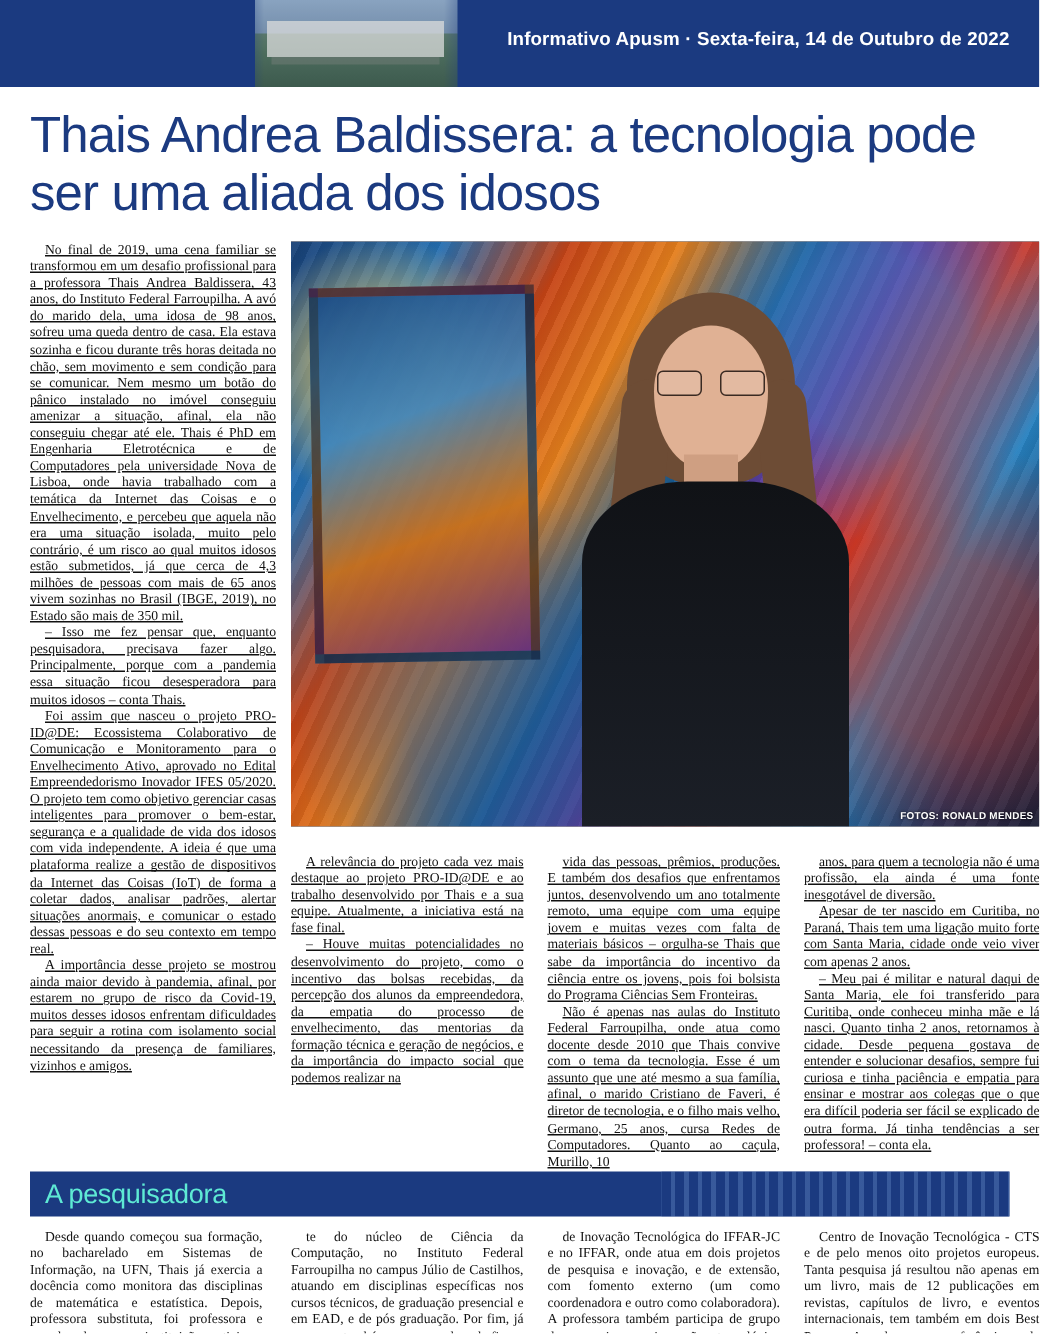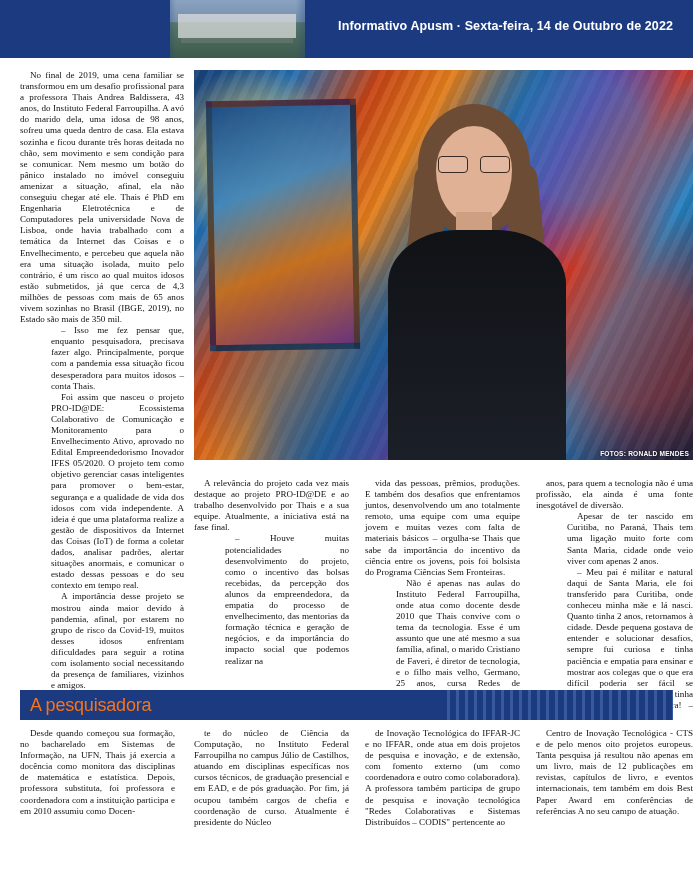--- a/index.html
+++ b/index.html
@@ -89,22 +89,22 @@
   .col {
     position: absolute;
     top: 0;
     width: 155px;
     font-size: 9.1px;
     line-height: 11.1px;
     text-align: justify;
     color: #111111;
     hyphens: auto;
   }
-  .col p { margin: 0 0 0 0; text-indent: 10px; }
-  .col p + p { margin-top: 0; margin-left: 31px; }
+  .col p { margin: 0 0 0 0; text-indent: 10px; text-decoration: underline; }
+  .col p + p { margin-top: 0; }
 
   .col1 { left: 0; width: 164px; }
   .col2 { left: 174px; width: 155px; top: 408px; }
   .col3 { left: 345px; width: 155px; top: 408px; }
   .col4 { left: 516px; width: 157px; top: 408px; }
 
   
   .photo {
     position: absolute;
     left: 174px; top: 0;
@@ -189,21 +189,21 @@
   .band {
     position: relative;
     margin: 8px 20px 0 20px;
     height: 30px;
     background: #1b3a80;
     overflow: hidden;
   }
   .band-title {
     position: absolute;
     left: 10px; top: 5px;
-    color: #f97316;
+    color: #5eead4;
     font-family: "Liberation Sans", sans-serif;
     font-size: 18px;
     letter-spacing: -0.2px;
   }
   .band-stripe {
     position: absolute;
     right: 0; top: 0; width: 232px; height: 30px;
     background: repeating-linear-gradient(90deg, #1b3a80 0 6px, #3d5fa0 6px 9px);
     opacity: .85;
   }
@@ -234,20 +234,21 @@
 <div class="page">
 
   <div class="masthead">
     <div class="masthead-photo"></div>
     <div class="masthead-fade-l"></div>
     <div class="masthead-fade-r"></div>
     <div class="page-label">Página 2</div>
     <div class="masthead-right">Informativo Apusm · Sexta-feira, 14 de Outubro de 2022</div>
   </div>
 
+  <h1 class="headline">Thais Andrea Baldissera: a tecnologia pode ser uma aliada dos idosos</h1>
 
   <div class="article">
 
     <div class="col col1">
       <p>No final de 2019, uma cena familiar se transformou em um desafio profissional para a professora Thais Andrea Baldissera, 43 anos, do Instituto Federal Farroupilha. A avó do marido dela, uma idosa de 98 anos, sofreu uma queda dentro de casa. Ela estava sozinha e ficou durante três horas deitada no chão, sem movimento e sem condição para se comunicar. Nem mesmo um botão do pânico instalado no imóvel conseguiu amenizar a situação, afinal, ela não conseguiu chegar até ele. Thais é PhD em Engenharia Eletrotécnica e de Computadores pela universidade Nova de Lisboa, onde havia trabalhado com a temática da Internet das Coisas e o Envelhecimento, e percebeu que aquela não era uma situação isolada, muito pelo contrário, é um risco ao qual muitos idosos estão submetidos, já que cerca de 4,3 milhões de pessoas com mais de 65 anos vivem sozinhas no Brasil (IBGE, 2019), no Estado são mais de 350 mil.</p>
       <p>– Isso me fez pensar que, enquanto pesquisadora, precisava fazer algo. Principalmente, porque com a pandemia essa situação ficou desesperadora para muitos idosos – conta Thais.</p>
       <p>Foi assim que nasceu o projeto PRO-ID@DE: Ecossistema Colaborativo de Comunicação e Monitoramento para o Envelhecimento Ativo, aprovado no Edital Empreendedorismo Inovador IFES 05/2020. O projeto tem como objetivo gerenciar casas inteligentes para promover o bem-estar, segurança e a qualidade de vida dos idosos com vida independente. A ideia é que uma plataforma realize a gestão de dispositivos da Internet das Coisas (IoT) de forma a coletar dados, analisar padrões, alertar situações anormais, e comunicar o estado dessas pessoas e do seu contexto em tempo real.</p>
       <p>A importância desse projeto se mostrou ainda maior devido à pandemia, afinal, por estarem no grupo de risco da Covid-19, muitos desses idosos enfrentam dificuldades para seguir a rotina com isolamento social necessitando da presença de familiares, vizinhos e amigos.</p>
     </div>
 

